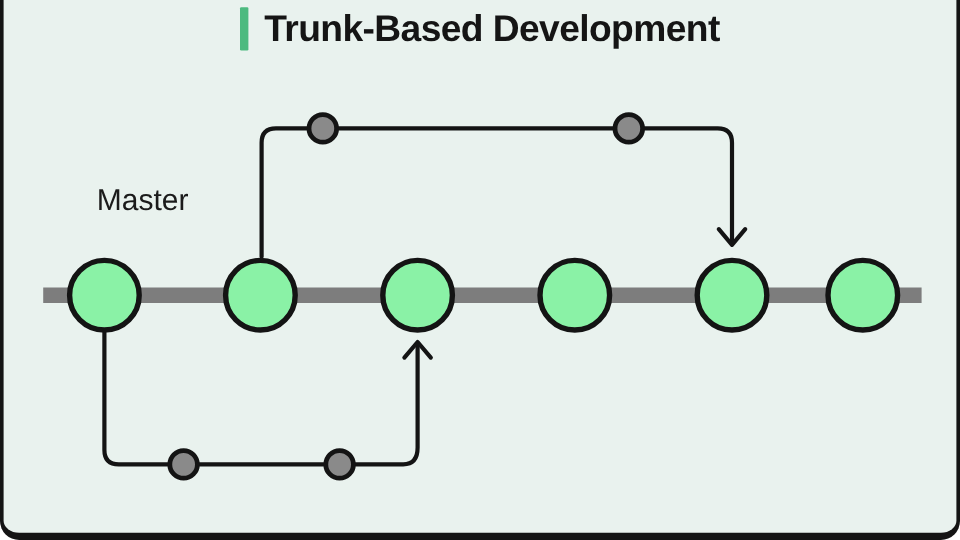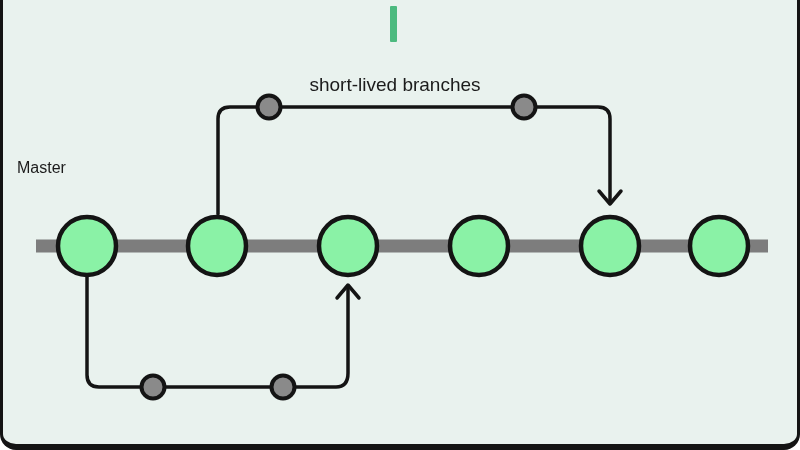--- a/index.html
+++ b/index.html
@@ -58,22 +58,22 @@
     width: 300px;
     text-align: center;
     font-size: 19px;
     color: #1b1b1b;
   }
   .trunk-label {
     position: absolute;
     top: 156px;
     left: 14px;
     width: 140px;
-    text-align: left;
-    font-size: 16px;
+    text-align: right;
+    font-size: 25px;
     line-height: 23px;
     color: #1b1b1b;
   }
 </style>
 </head>
 <body>
 
 <div class="card">
 
   <svg class="diagram-svg" viewBox="0 0 800 450">
@@ -94,21 +94,21 @@
     <circle cx="84" cy="246" r="29" stroke="#141414" stroke-width="4.5" fill="#8af2a6"></circle>
     <circle cx="214" cy="246" r="29" stroke="#141414" stroke-width="4.5" fill="#8af2a6"></circle>
     <circle cx="345" cy="246" r="29" stroke="#141414" stroke-width="4.5" fill="#8af2a6"></circle>
     <circle cx="476" cy="246" r="29" stroke="#141414" stroke-width="4.5" fill="#8af2a6"></circle>
     <circle cx="607" cy="246" r="29" stroke="#141414" stroke-width="4.5" fill="#8af2a6"></circle>
     <circle cx="716" cy="246" r="29" stroke="#141414" stroke-width="4.5" fill="#8af2a6"></circle>
   </svg>
 
   <div class="title-row">
     <span class="accent-bar"></span>
+    <h1 class="title-text">Trunk-Based Development</h1>
   </div>
 
-  <div class="branch-label">short-lived branches</div>
 
   <div class="trunk-label">
     <div>Master</div>
   </div>
 
 </div>
 
 </body></html>

